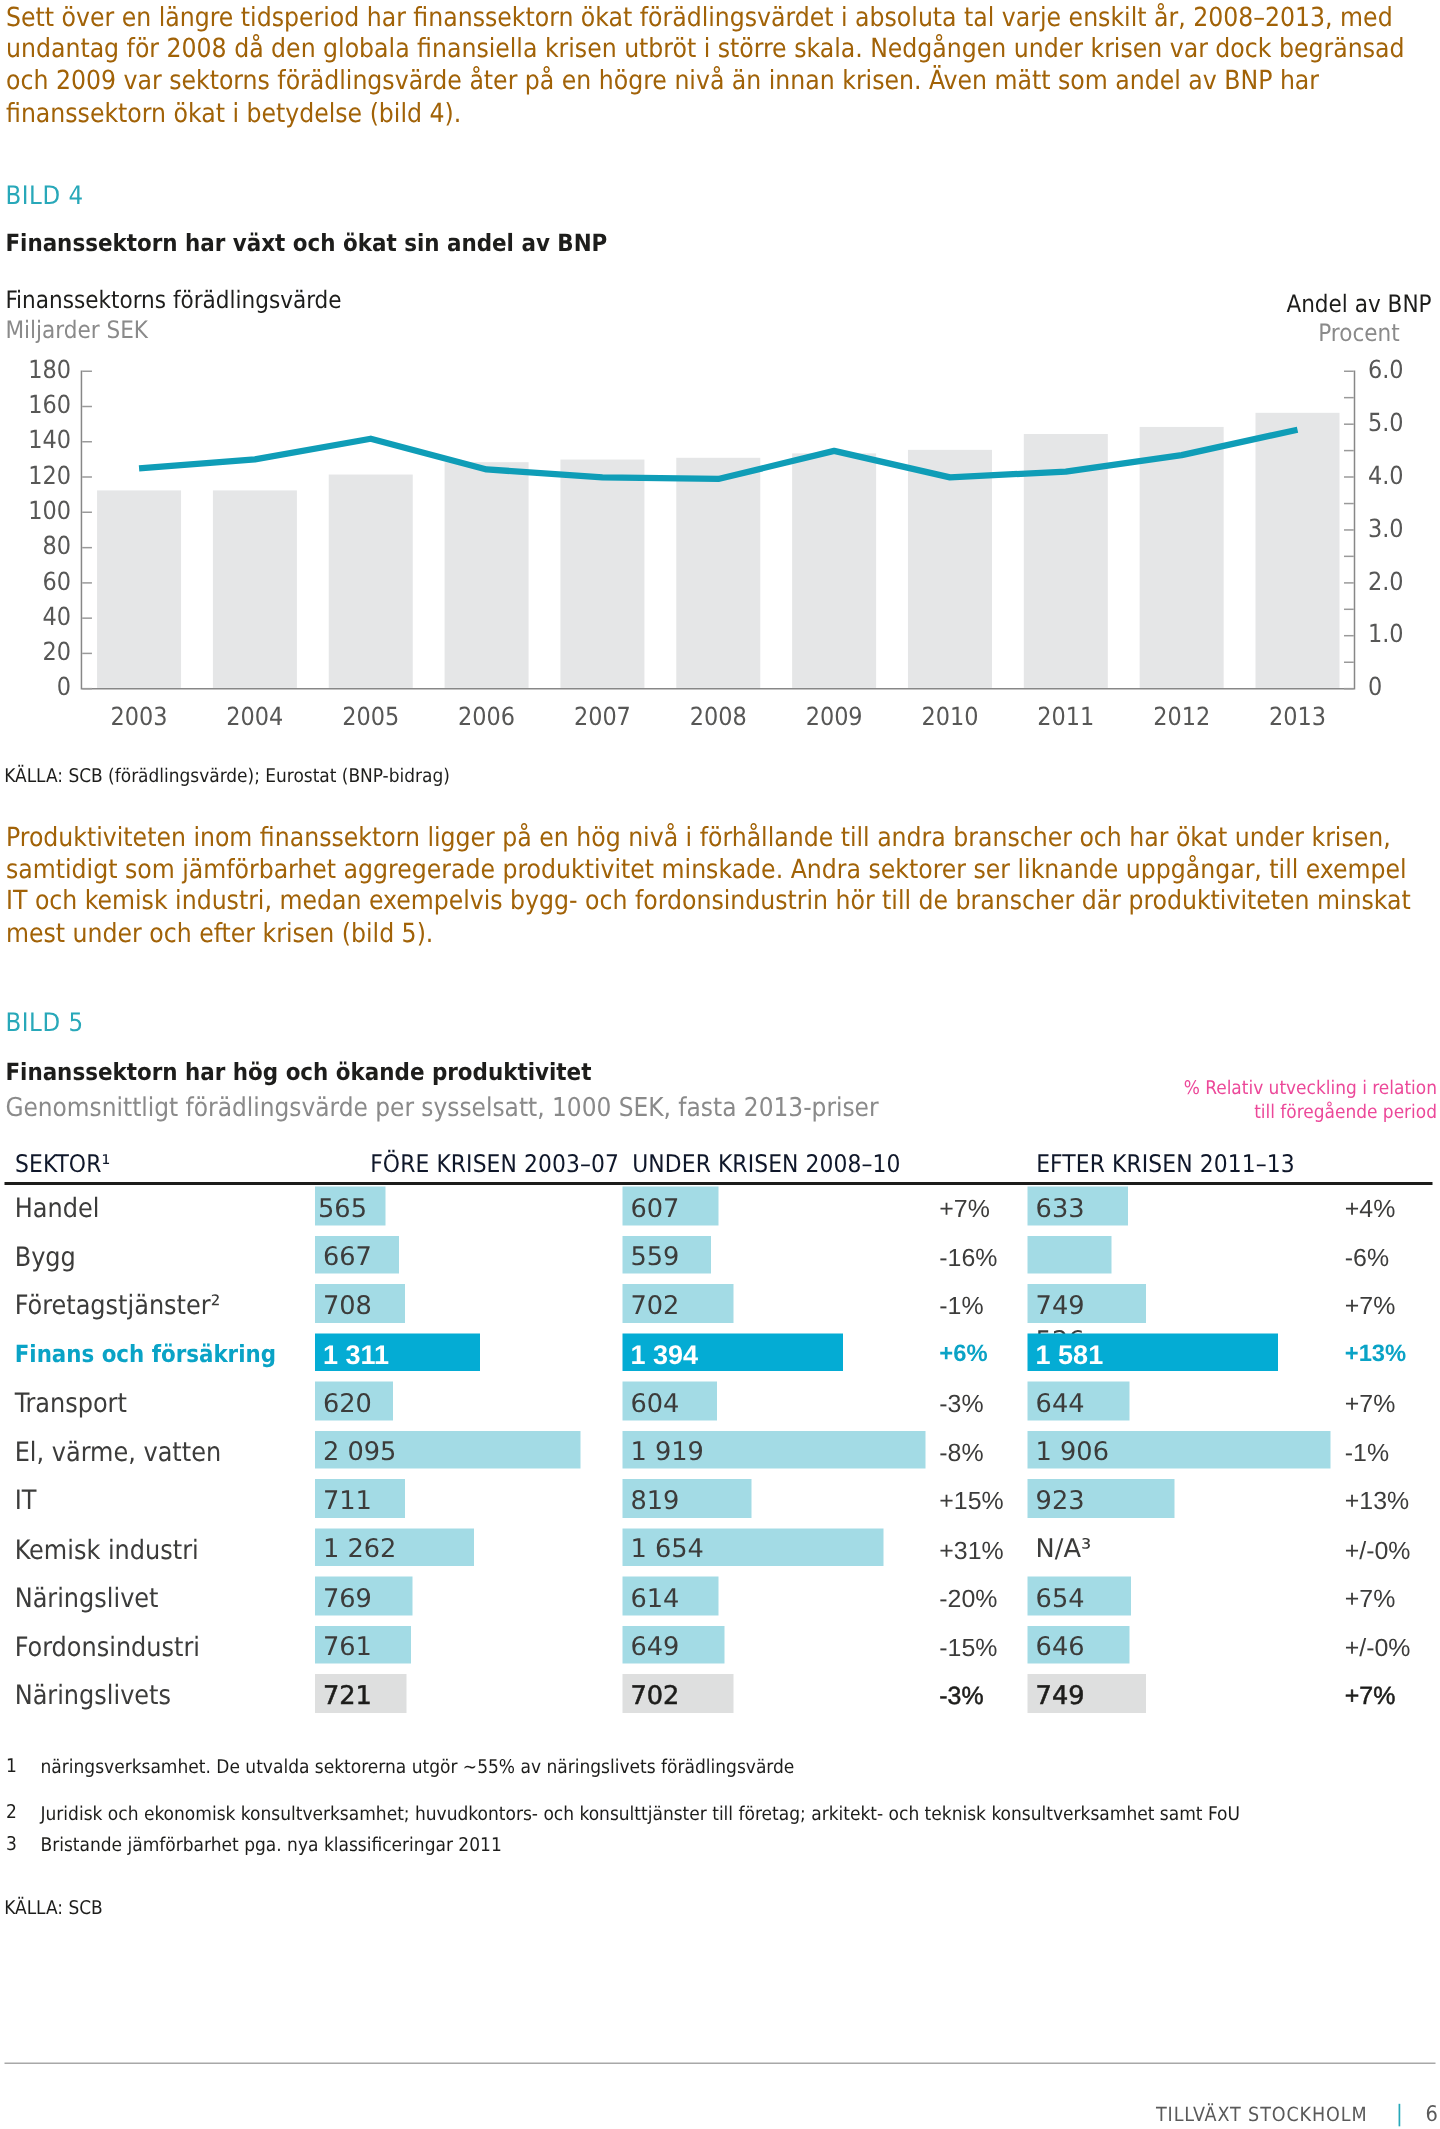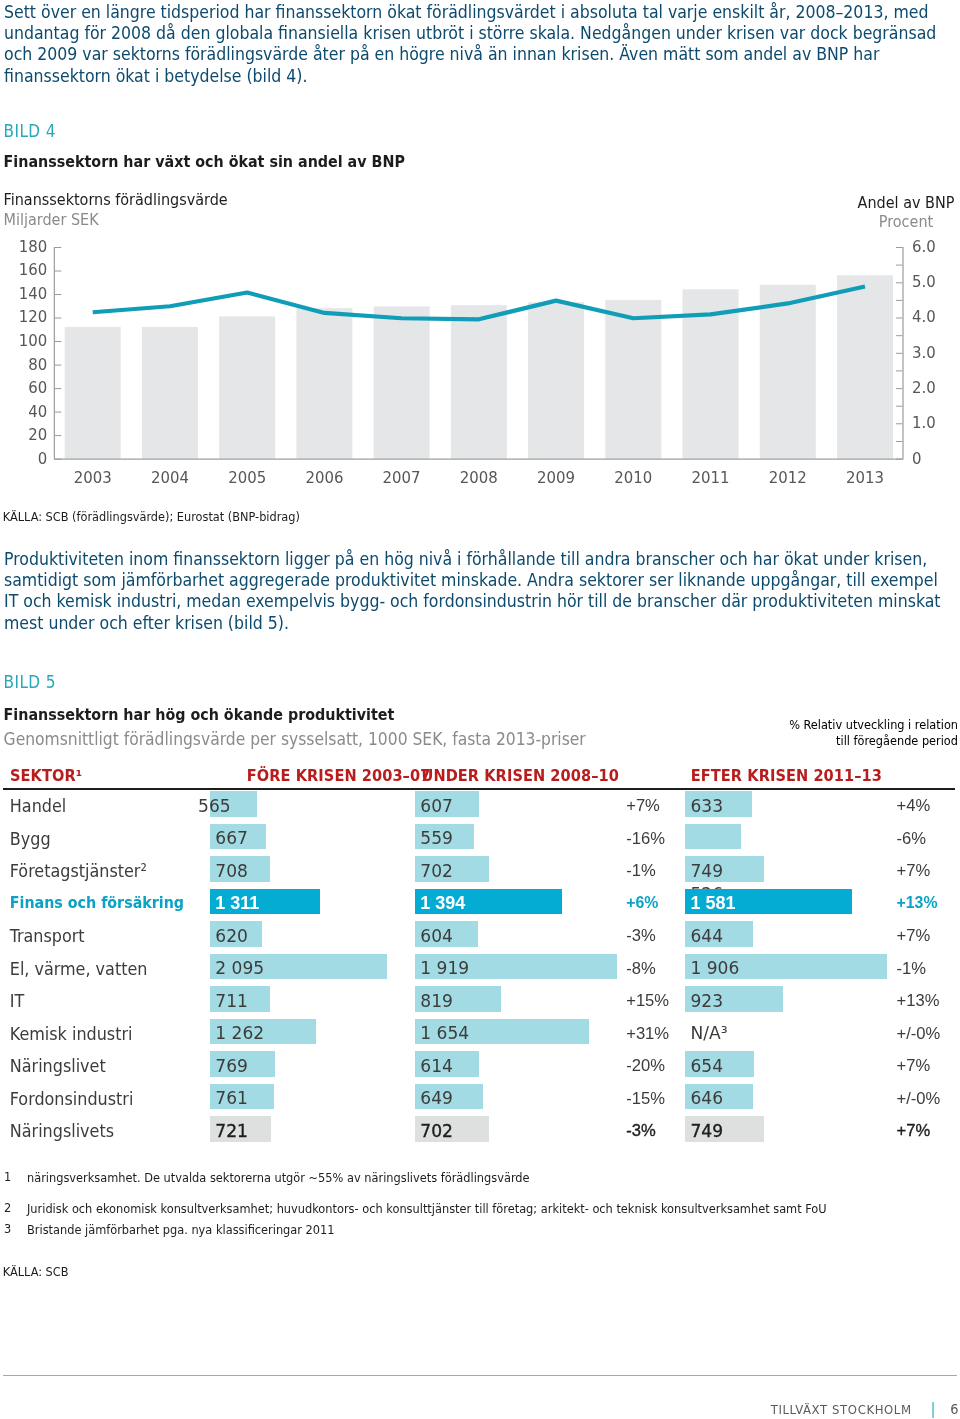--- a/index.html
+++ b/index.html
@@ -5,31 +5,31 @@
 <style>
   html,body{margin:0;padding:0;background:#fff;}
   body{width:960px;height:1419px;position:relative;overflow:hidden;
        font-family:"DejaVu Sans Condensed","DejaVu Sans",sans-serif;
        -webkit-font-smoothing:antialiased;}
   #root{position:absolute;left:0;top:0;width:960px;height:1419px;will-change:opacity;}
   .abs{position:absolute;}
 
   p{margin:0;}
   
-  .para{font-size:17.5px;line-height:21.2px;color:#0c4a6e;white-space:nowrap;}
+  .para{font-size:17.5px;line-height:21.2px;color:#a16207;white-space:nowrap;}
   
   .kicker{font-size:17px;color:#28a8b9;letter-spacing:.4px;font-weight:400;line-height:17px;}
   .figtitle{font-size:15.9px;color:#1d1d1b;font-weight:700;}
   .figsub{font-size:17.3px;color:#8a8a8a;font-weight:400;}
   
   .axtitle{font-size:16.0px;color:#1d1d1b;}
   .axunit{font-size:16.0px;color:#8a8a8a;}
   .source{font-size:12.6px;color:#1d1d1b;font-weight:400;line-height:13px;}
   
-  .th{font-size:16.2px;font-weight:700;color:#b91c1c;letter-spacing:.07px;line-height:16.2px;}
+  .th{font-size:16.2px;font-weight:400;color:#0f172a;letter-spacing:.07px;line-height:16.2px;}
   .cellbar{position:absolute;height:25.8px;background:#a3dbe5;}
   .celltxt{position:absolute;font-size:17.1px;color:#3c3c3b;font-family:"DejaVu Sans",sans-serif;}
   .rowlab{position:absolute;font-size:17.8px;color:#3c3c3b;}
   .pct{position:absolute;font-size:16.6px;color:#3c3c3b;text-align:left;font-family:"Liberation Sans",sans-serif;}
   .hl .rowlab,.hl .pct{color:#0aa3c6;font-weight:700;font-size:15.85px;}
   .hl .cellbar{background:#04acd4;}
   .hl .celltxt{color:#fff;font-weight:700;font-size:18px;font-family:"Liberation Sans",sans-serif;}
   .tot .cellbar{background:#dedfdf;}
   .tot .rowlab{font-weight:400;color:#3c3c3b;}
   .tot .celltxt{font-weight:400;color:#1d1d1b;-webkit-text-stroke:0.35px #1d1d1b;}
@@ -151,35 +151,35 @@
 <div class="abs" id="body2" style="left:4px;top:549px;">
   <p class="para">Produktiviteten inom finanssektorn ligger på en hög nivå i förhållande till andra branscher och har ökat under krisen,</p>
   <p class="para">samtidigt som jämförbarhet aggregerade produktivitet minskade. Andra sektorer ser liknande uppgångar, till exempel</p>
   <p class="para">IT och kemisk industri, medan exempelvis bygg- och fordonsindustrin hör till de branscher där produktiviteten minskat</p>
   <p class="para">mest under och efter krisen (bild 5).</p>
 </div>
 
 <div class="abs kicker" style="left:3.6px;top:674px;">BILD 5</div>
 <div class="abs figtitle" style="left:3.6px;top:704.5px;">Finanssektorn har hög och ökande produktivitet</div>
 <div class="abs figsub" style="left:3.6px;top:729px;">Genomsnittligt förädlingsvärde per sysselsatt, 1000 SEK, fasta 2013-priser</div>
-<div class="abs" style="left:600px;top:717.2px;width:358px;text-align:right;font-size:12.6px;color:#000000;line-height:15.4px;font-weight:400;">
+<div class="abs" style="left:600px;top:717.2px;width:358px;text-align:right;font-size:12.6px;color:#ec4899;line-height:15.4px;font-weight:400;">
   <div>% Relativ utveckling i relation</div>
   <div>till föregående period</div>
 </div>
 
 <div class="abs" id="tbl" style="left:0;top:0;width:960px;">
 <div class="abs th" style="left:10px;top:767.8px;">SEKTOR¹</div>
 <div class="abs th" style="left:215.8px;top:767.8px;margin-left:31px;">FÖRE KRISEN 2003–07</div>
 <div class="abs th" style="left:421.5px;top:767.8px;">UNDER KRISEN 2008–10</div>
 <div class="abs th" style="left:690.8px;top:767.8px;">EFTER KRISEN 2011–13</div>
 <div class="abs" style="left:2.8px;top:787.6px;width:952.5px;height:2px;background:#1d1d1b;"></div>
 <div class="abs " style="left:0;top:0;width:960px;">
 <div class="rowlab" style="left:9.8px;top:795.2px;">Handel</div>
 <div class="cellbar" style="left:209.8px;top:791.2px;width:47.7px;"></div>
-<div class="celltxt" style="left:198px;top:795.8px;">565</div>
+<div class="celltxt" style="left:212px;top:795.8px;">565</div>
 <div class="cellbar" style="left:414.8px;top:791.2px;width:64.0px;"></div>
 <div class="celltxt" style="left:420.3px;top:795.8px;">607</div>
 <div class="pct" style="left:626.2px;top:796.2px;">+7%</div>
 <div class="cellbar" style="left:684.9px;top:791.2px;width:67.0px;"></div>
 <div class="celltxt" style="left:690.4px;top:795.8px;">633</div>
 <div class="pct" style="left:896.5px;top:796.2px;">+4%</div>
 </div>
 <div class="abs " style="left:0;top:0;width:960px;">
 <div class="rowlab" style="left:9.8px;top:827.7px;">Bygg</div>
 <div class="cellbar" style="left:209.8px;top:823.7px;width:56.3px;"></div>

